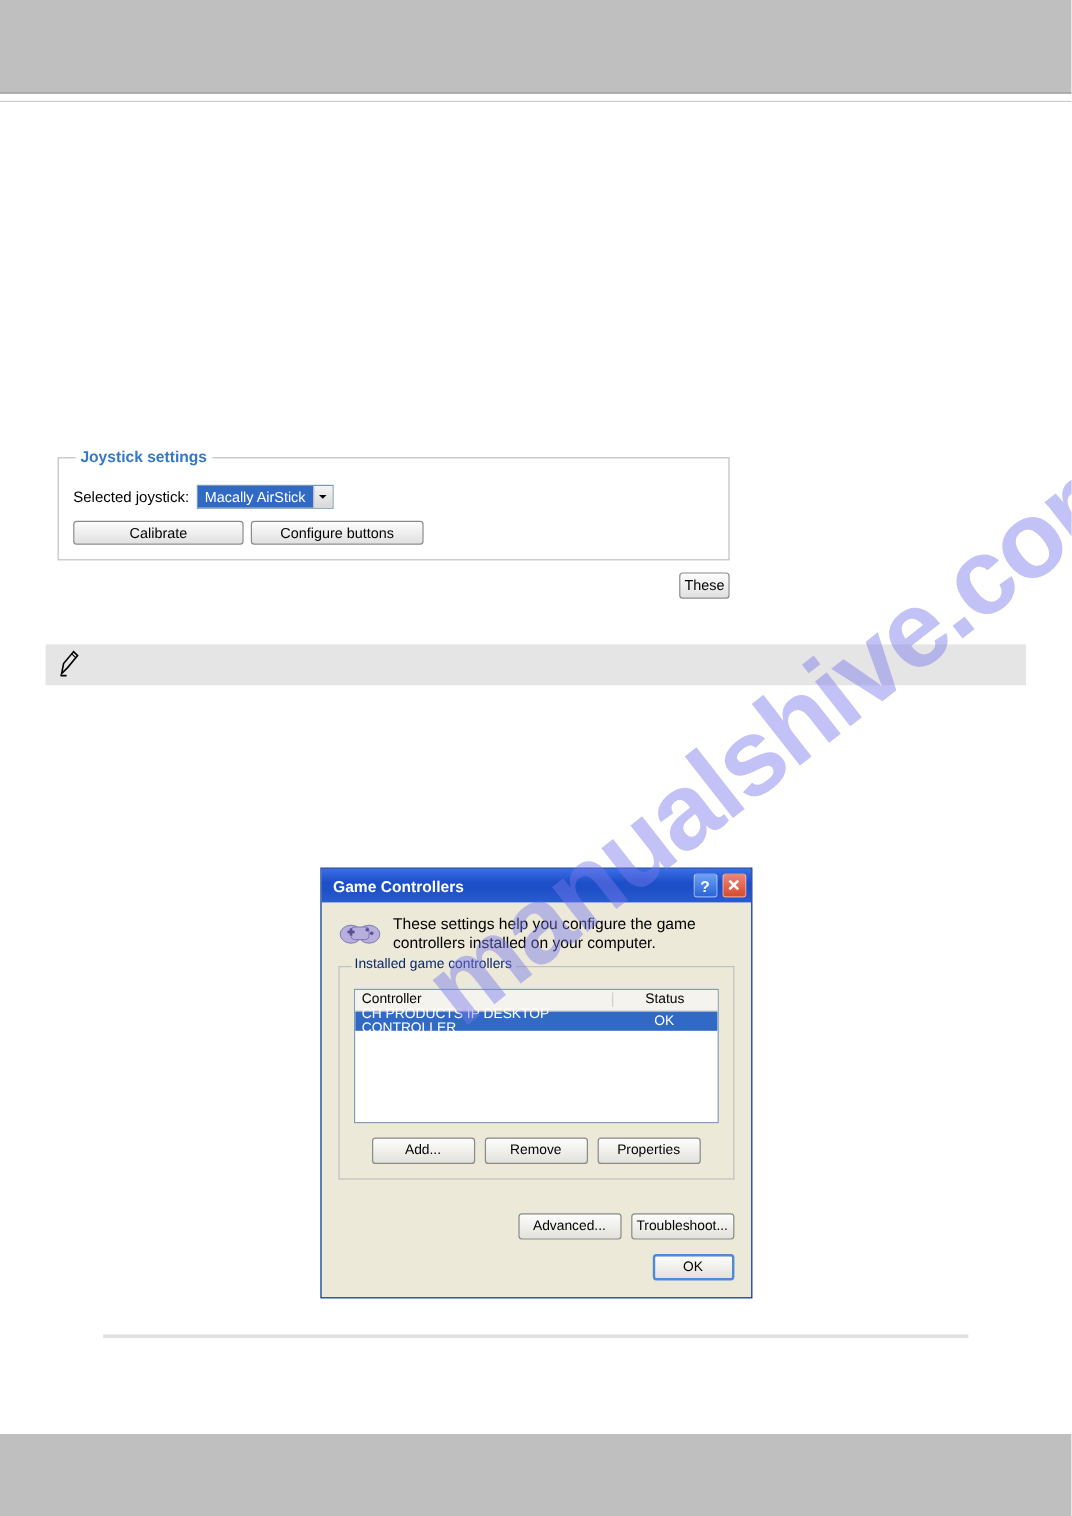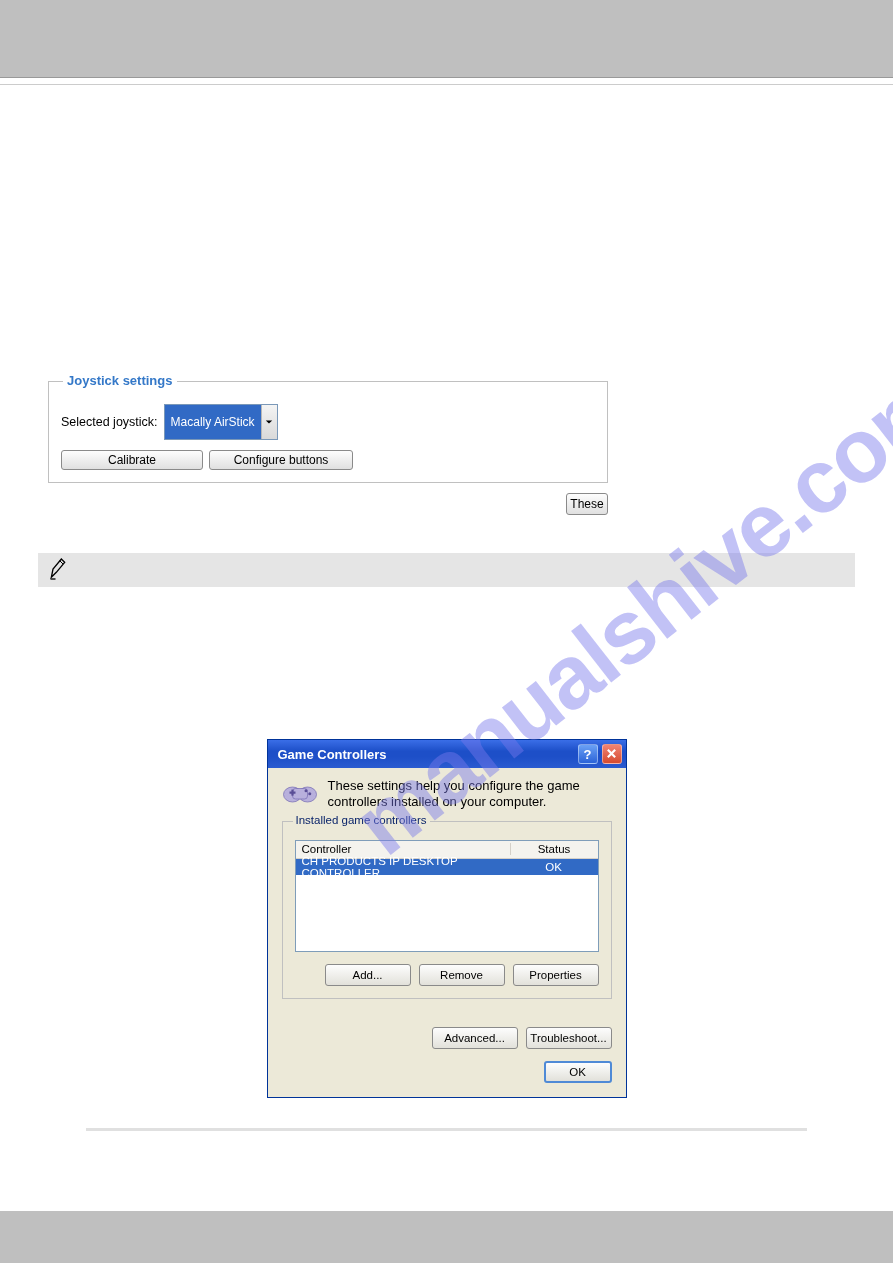--- a/index.html
+++ b/index.html
@@ -33,21 +33,21 @@
     font-weight: bold;
     color: #3478c8;
     font-size: 13px;
   }
   .row-sel { display: flex; align-items: center; gap: 6px; margin-bottom: 10px; }
   .row-sel label { color: #000; font-size: 12.5px; }
   .combo {
     display: inline-flex;
     align-items: stretch;
     border: 1px solid #7a98b8;
-    height: 36px;
+    height: 20px;
     background: #fff;
   }
   .combo-text {
     background: #316ac5;
     color: #fff;
     padding: 2px 6px;
     font-size: 12px;
     min-width: 84px;
     line-height: 1;
     display: flex;
@@ -173,21 +173,21 @@
   .list-row {
     display: flex;
     height: 16px;
     align-items: center;
     background: #316ac5;
     color: #fff;
   }
   .list-row .col-controller { }
   .list-row .col-status { border-left: none; }
 
-  .grp-btns { display:flex; gap:8px; justify-content:flex-end; margin-top:12px; }
+  .grp-btns { display:flex; gap:8px; justify-content:center; margin-top:12px; }
   .dlg-btn {
     width: 86px;
     height: 22px;
     border: 1px solid #8a8a8a;
     border-radius: 3px;
     background: linear-gradient(#fdfdfd,#e2e1da);
     font-size: 11.5px;
     display:flex; align-items:center; justify-content:center;
     color:#000;
   }

